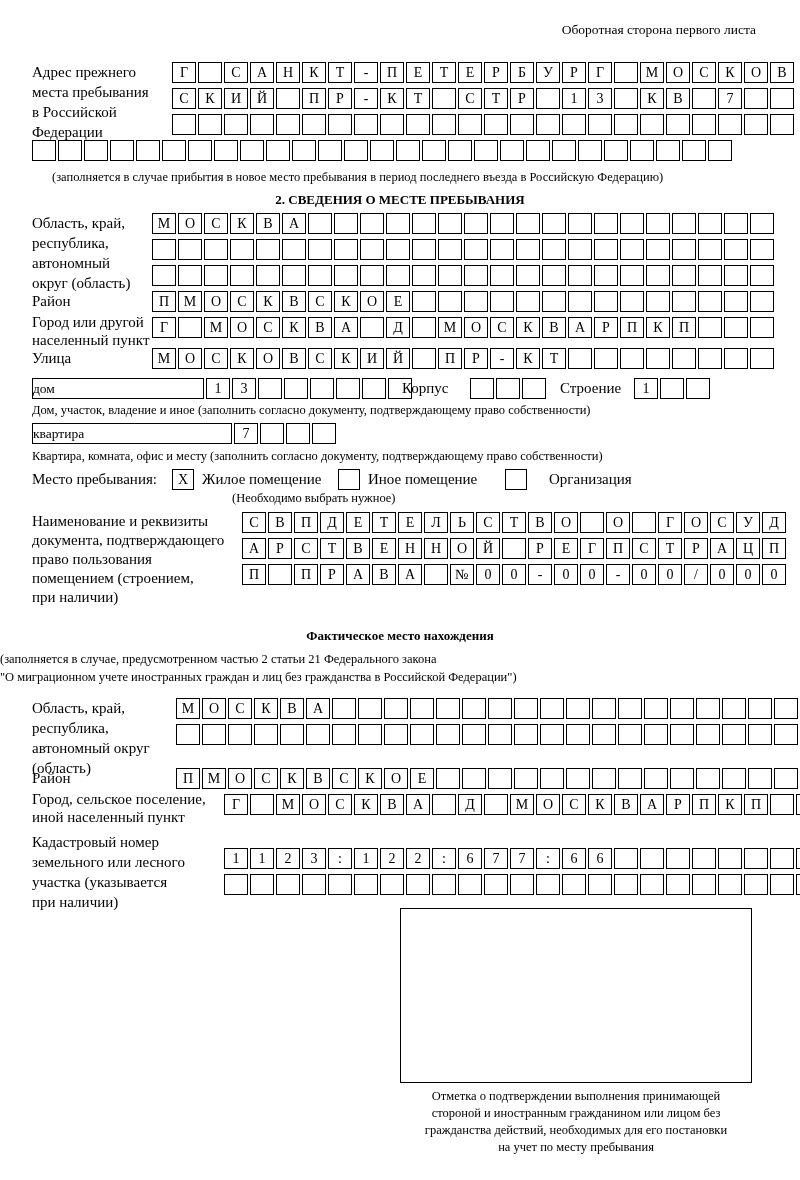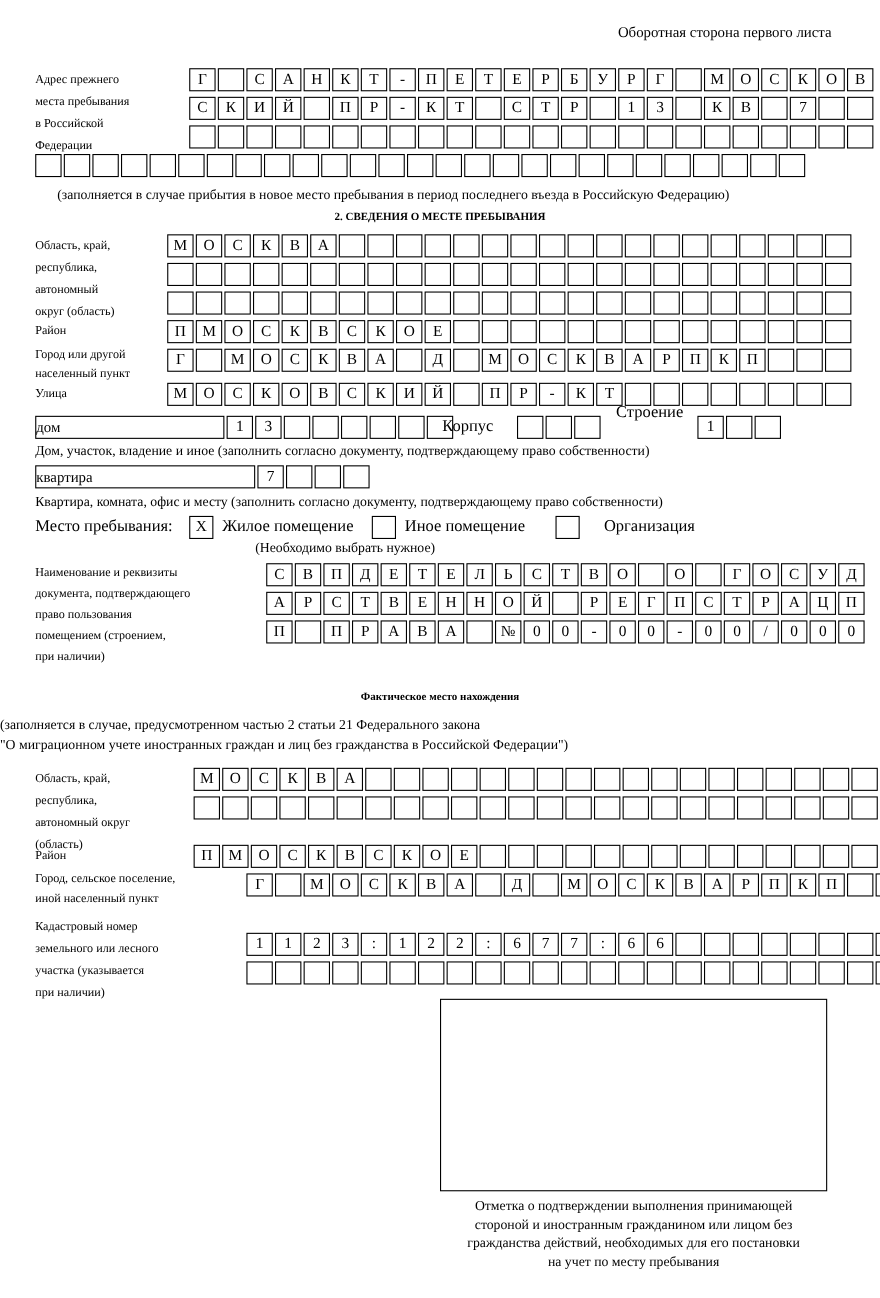--- a/index.html
+++ b/index.html
@@ -22,21 +22,21 @@
     padding: 0;
   }
   .hdr-right {
     position: absolute;
     top: 22px;
     right: 44px;
     font-size: 13.5px;
   }
   .lbl-block {
     position: absolute;
-    font-size: 11px;
+    font-size: 15px;
     line-height: 20px;
   }
   
   .cells {
     display: flex;
   }
   .cell {
     width: 24px;
     height: 21px;
     border: 1px solid #000;
@@ -46,21 +46,21 @@
     line-height: 19px;
     text-align: center;
     font-family: "Liberation Serif", serif;
     background: #fff;
   }
   .center-title {
     position: absolute;
     width: 100%;
     text-align: center;
     font-weight: bold;
-    font-size: 10px;
+    font-size: 13px;
   }
   .center-note {
     position: absolute;
     width: 100%;
     font-size: 12.5px;
   }
   .note-line {
     position: absolute;
     font-size: 12.5px;
   }
@@ -405,21 +405,21 @@
       <div class="cell"></div>
       <div class="cell"></div>
       <div class="cell"></div>
     </div>
   <div class="inline-lbl" style="position:absolute; left:402px; top:378px;">Корпус</div>
   <div class="cells" id="korpus-row" style="position:absolute; left:470px; top:378px;">
       <div class="cell"></div>
       <div class="cell"></div>
       <div class="cell"></div>
     </div>
-  <div class="inline-lbl" style="position:absolute; left:560px; top:365px;">Строение</div>
+  <div class="inline-lbl" style="position:absolute; left:560px; top:378px;">Строение</div>
   <div class="cells" id="stroenie-row" style="position:absolute; left:634px; top:378px;">
       <div class="cell">1</div>
       <div class="cell"></div>
       <div class="cell"></div>
     </div>
 
   <div class="note-line" style="left:32px; top:403px;">Дом, участок, владение и иное (заполнить согласно документу, подтверждающему право собственности)</div>
 
   <div class="boxlabel" style="position:absolute; left:32px; top:423px; width:200px;">квартира</div>
   <div class="cells" id="flat-row" style="position:absolute; left:234px; top:423px;">

